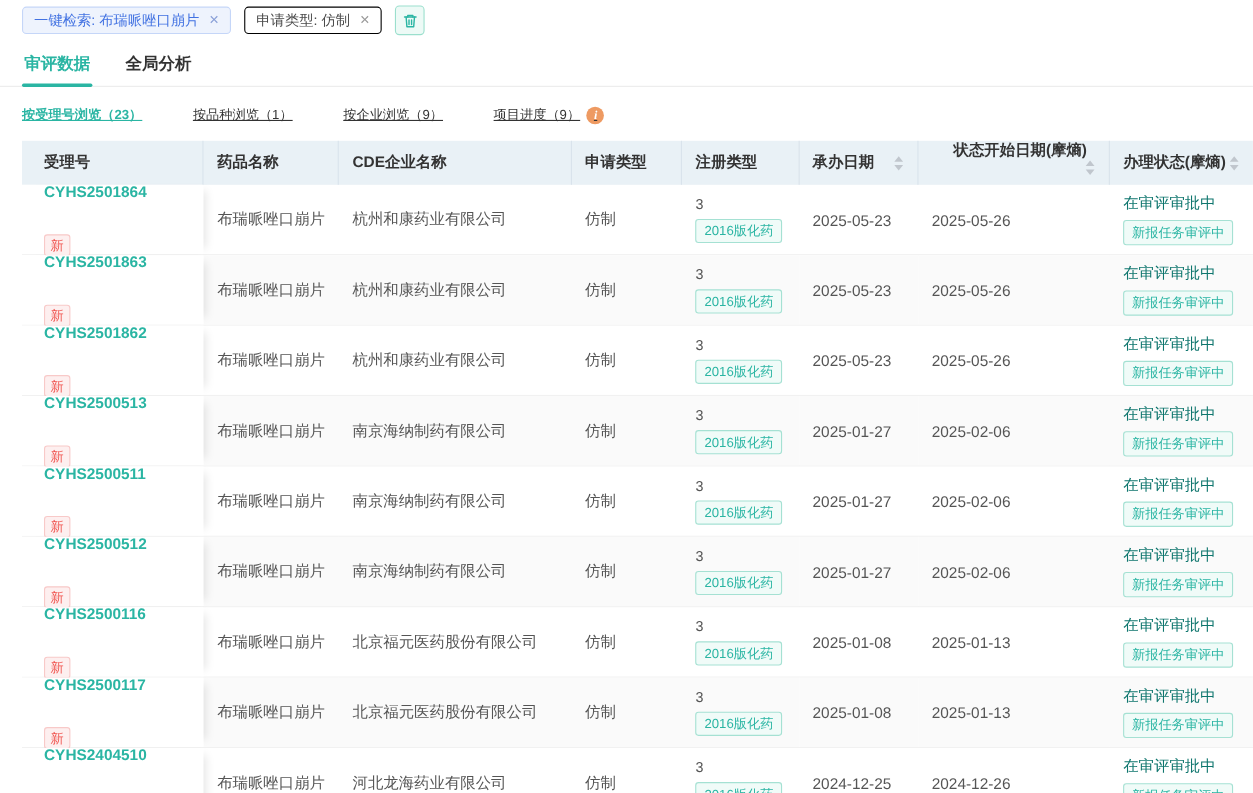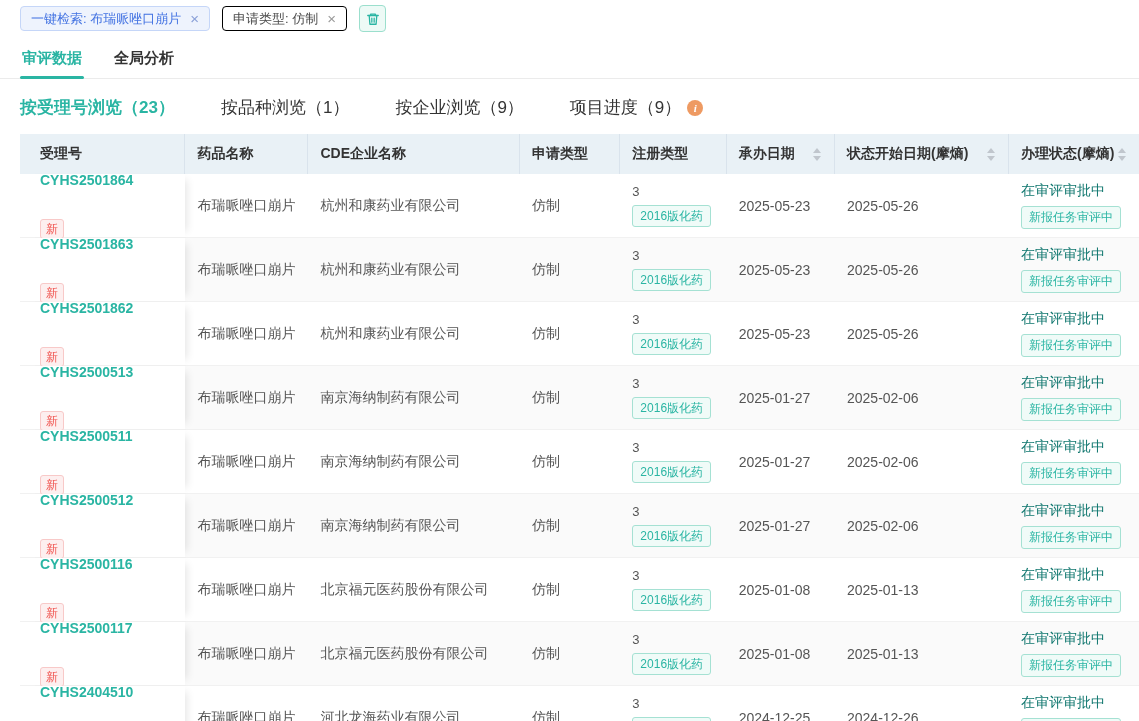--- a/index.html
+++ b/index.html
@@ -23,37 +23,37 @@
   
   .tabs { display: flex; gap: 28px; padding: 4px 20px 0; border-bottom: 1px solid #ebebeb; }
   .tab { font-size: 15px; font-weight: 700; padding: 9px 2px 10px; cursor: pointer;
     color: #333; position: relative; }
   .tab.active { color: #2ab5a3; }
   .tab.active::after { content: ""; position: absolute; left: 0; right: 0; bottom: -1px;
     height: 3px; background: #2ab5a3; border-radius: 2px; }
 
   
   .subtabs { display: flex; align-items: center; gap: 46px; padding: 17px 20px 15px; }
-  .subtab { font-size: 17px; color: #333; cursor: pointer; display: inline-flex;
-    align-items: center; gap: 6px; }
+  .subtab { font-size: 12px; color: #333; cursor: pointer; display: inline-flex;
+    align-items: center; gap: 6px; text-decoration: underline; }
   .subtab.active { color: #2ab5a3; font-weight: 700; }
   .info-icon { width: 16px; height: 16px; border-radius: 50%; background: #ee9a62;
     color: #fff; font: italic 700 11px/16px "Liberation Serif", serif;
     display: inline-flex; align-items: center; justify-content: center; cursor: pointer; }
   .info-icon::before { content: "i"; }
 
   
   .table { margin-left: 20px; width: 1119px; }
   .thead { display: flex; height: 40px; background: #e9f1f6; }
   .hcell { display: flex; align-items: center; padding-left: 12px; font-size: 14px;
     font-weight: 700; color: #333; border-right: 1px solid #d9e3ec; }
   .hcell:last-child { border-right: none; }
   .col0 { width: 168px; } .col1 { width: 125px; } .col2 { width: 215px; }
   .col3 { width: 102px; } .col4 { width: 108px; } .col5 { width: 110px; }
-  .col6 { width: 177px; } .col7 { width: 132px; }
+  .col6 { width: 177px; flex-direction: column; } .col7 { width: 132px; }
   .hcell.col0 { padding-left: 20px; }
 
   .sort { display: inline-flex; flex-direction: column; gap: 3px; margin-left: auto;
     margin-right: 13px; cursor: pointer; }
   .sort i { width: 0; height: 0; border-left: 4px solid transparent;
     border-right: 4px solid transparent; }
   .sort .up { border-bottom: 5px solid #c0c6cd; }
   .sort .down { border-top: 5px solid #c0c6cd; }
 
   .trow { display: flex; height: 64px; border-bottom: 1px solid #f1f1f1; }

